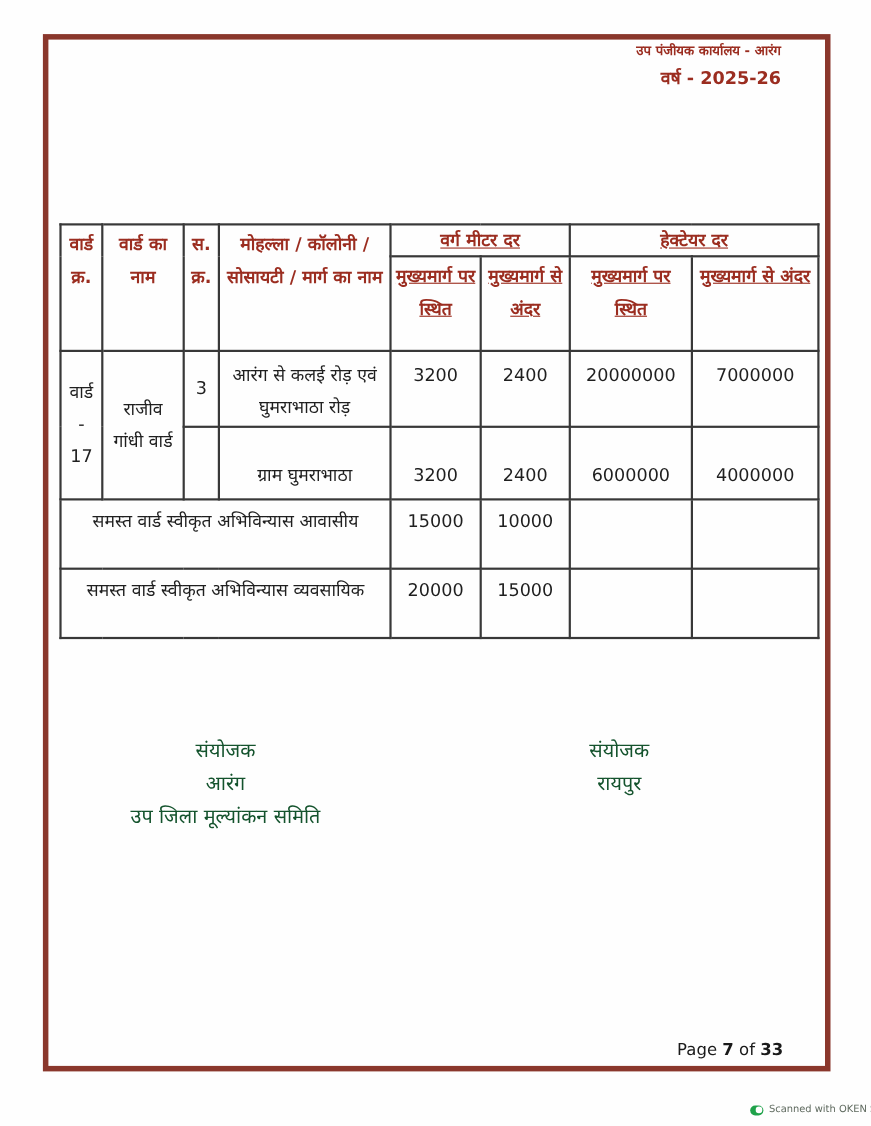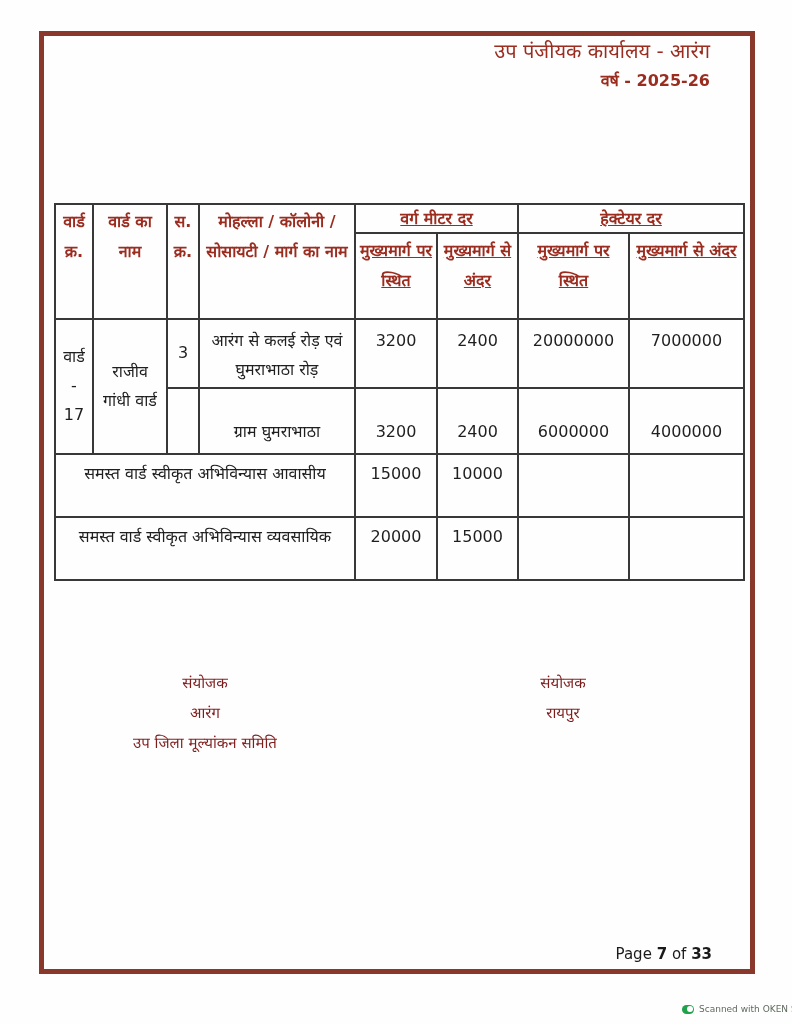--- a/index.html
+++ b/index.html
@@ -20,28 +20,28 @@
     left: 39px;
     top: 31px;
     width: 706px;
     height: 933px;
     border: 5px solid #8a372c;
   }
   .office-title {
     position: absolute;
     top: 37px;
     right: 82px;
-    font-size: 20px;
-    font-weight: normal;
+    font-size: 12px;
+    font-weight: bold;
     color: #9b2d20;
     white-space: nowrap;
   }
   .year-line {
     position: absolute;
-    top: 69px;
+    top: 59px;
     right: 82px;
     font-size: 16px;
     font-weight: bold;
     color: #9b2d20;
     white-space: nowrap;
   }
   table.rates-table {
     position: absolute;
     left: 54px;
     top: 203px;
@@ -81,22 +81,22 @@
   td.num { font-size: 17px; }
   tr.r-d1 td { height: 58px; vertical-align: top; padding-top: 7px; line-height: 1.8; }
   tr.r-d1 td.mid { vertical-align: middle; padding-top: 2px; }
   tr.r-d2 td { height: 56px; vertical-align: bottom; padding-bottom: 6px; line-height: 1.8; }
   tr.r-s1 td, tr.r-s2 td { height: 54px; vertical-align: top; padding-top: 5px; line-height: 1.8; }
   td.sumlabel { text-align: center; }
   .sig-block {
     position: absolute;
     top: 668px;
     text-align: center;
-    color: #7f1d1d;
-    font-size: 15px;
+    color: #14532d;
+    font-size: 18px;
     line-height: 30px;
   }
   .sig-left { left: 95px; width: 220px; }
   .sig-right { left: 438px; width: 250px; }
   .page-label {
     position: absolute;
     top: 945px;
     right: 80px;
     font-size: 15px;
     color: #1a1a1a;

